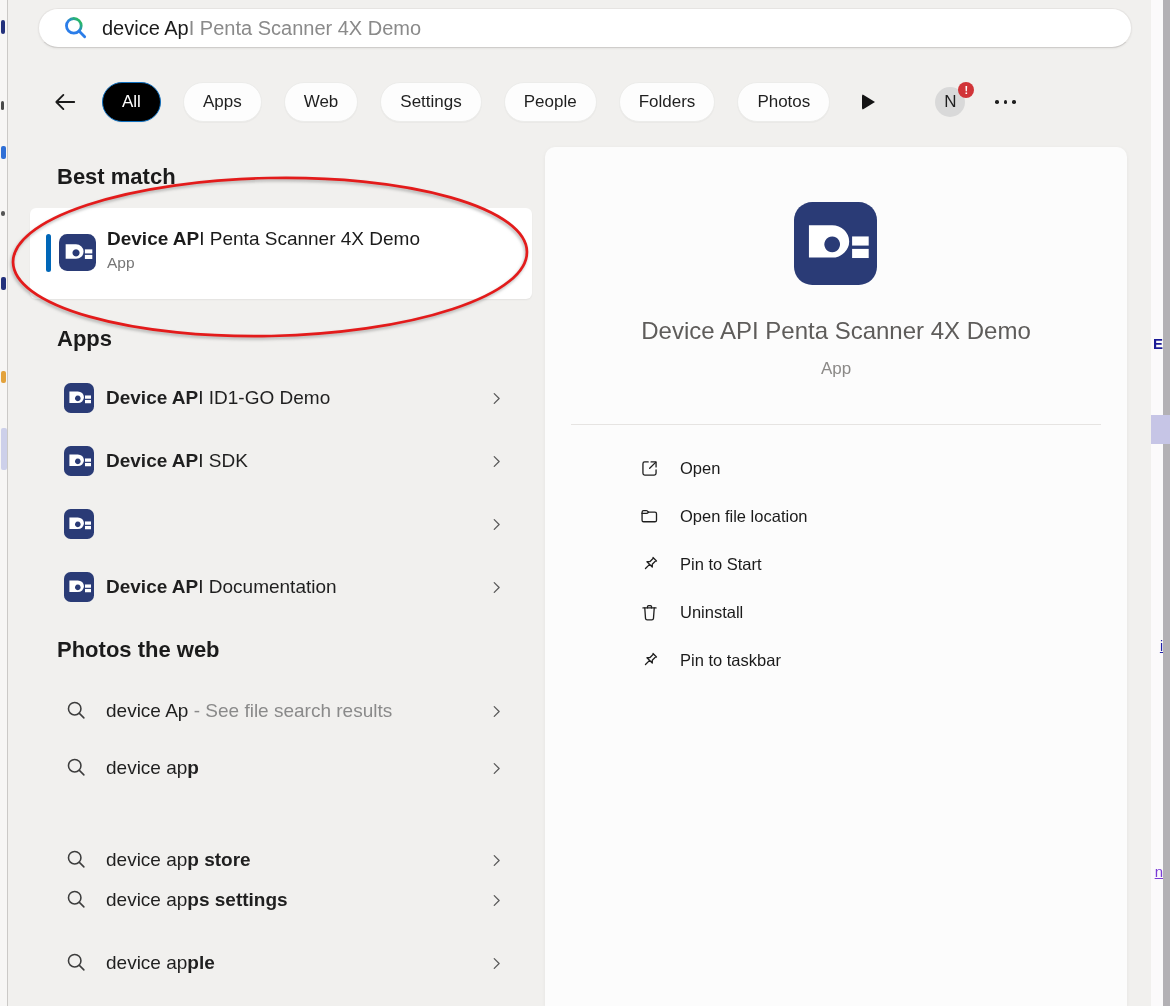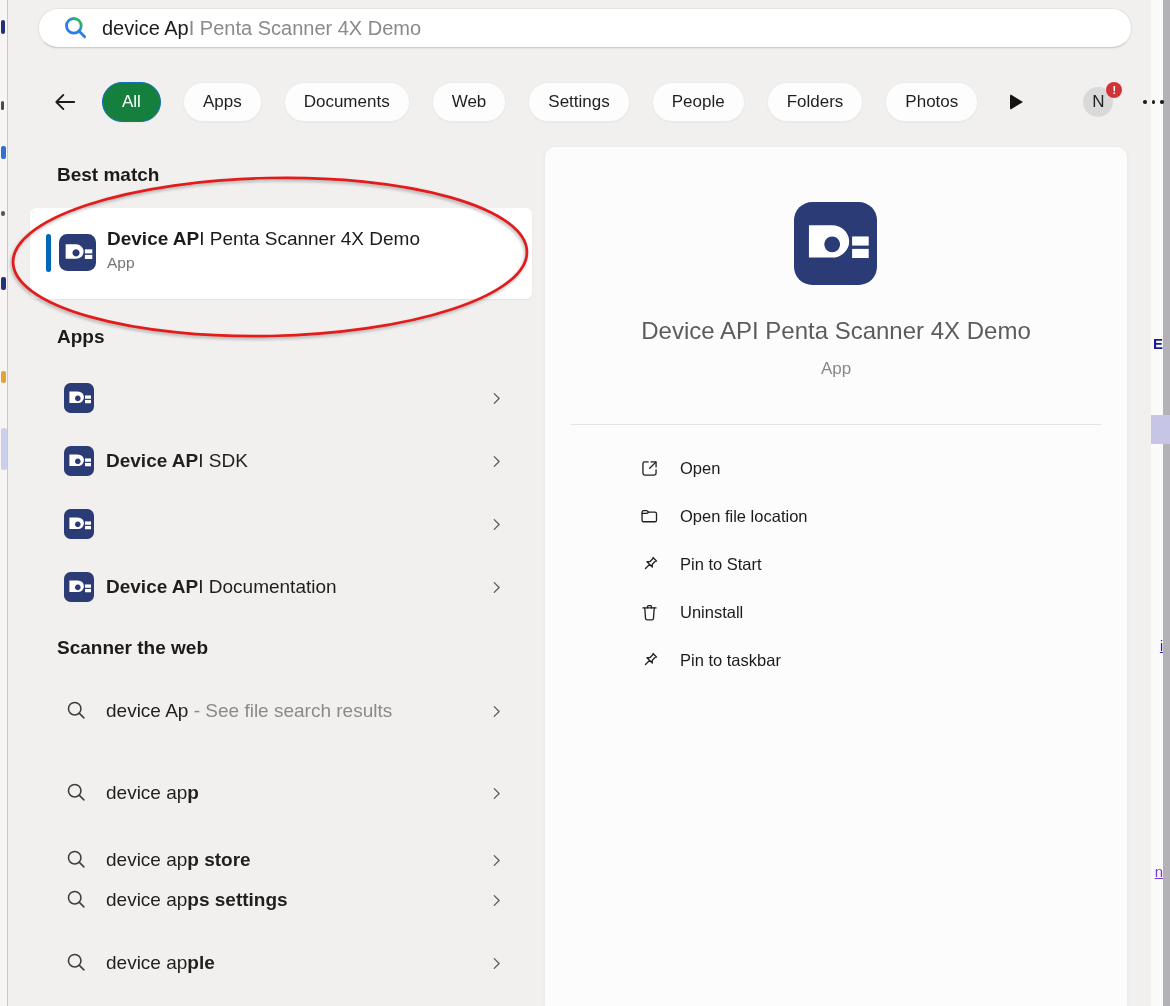--- a/index.html
+++ b/index.html
@@ -25,32 +25,32 @@
   .search-bar .mag-ico{margin-left:24px;width:26px;height:26px;flex:0 0 auto;}
   .search-text{margin-left:13px;font-size:20px;white-space:pre;}
   .search-text .typed{color:#1b1b1b;}
   .search-text .suggest{color:#8a8a8a;}
 
   
   .filter-row{left:38px;top:82px;height:40px;display:flex;align-items:center;z-index:5;}
   .back-btn{width:30px;height:30px;margin-left:12px;display:flex;align-items:center;justify-content:center;}
   .pill{height:40px;border-radius:20px;background:#fdfdfd;border:1px solid #ececea;display:flex;align-items:center;
         padding:0 19px;font-size:17px;color:#1f1f1f;margin-left:22px;box-shadow:0 1px 1px rgba(0,0,0,.03);box-sizing:border-box;}
-  .pill.active{background:#15803d;border-color:#1070bf;color:#fff;}
+  .pill.active{background:#000000;border-color:#1070bf;color:#fff;}
   .play-tri{width:0;height:0;border-left:13px solid #141414;border-top:8px solid transparent;
         border-bottom:8px solid transparent;margin-left:32px;border-radius:2px;}
   .avatar{width:30px;height:30px;border-radius:50%;background:#d9d9d9;margin-left:60px;position:relative;
         display:flex;align-items:center;justify-content:center;font-size:17px;color:#1f1f1f;}
   .badge{position:absolute;top:-5px;right:-9px;width:16px;height:16px;border-radius:50%;background:#d13438;
         color:#fff;font-size:11px;font-weight:bold;display:flex;align-items:center;justify-content:center;}
   .dots{margin-left:30px;display:flex;gap:5px;align-items:center;height:30px;}
   .dots i{width:3.5px;height:3.5px;border-radius:50%;background:#1f1f1f;display:block;}
 
   
-  .sec-head{left:57px;font-size:19px;font-weight:bold;color:#1b1b1b;z-index:5;}
+  .sec-head{left:57px;font-size:22px;font-weight:bold;color:#1b1b1b;z-index:5;}
   .bm-card{left:30px;top:208px;width:502px;height:91px;background:#fff;border-radius:6px;
         box-shadow:0 1px 2px rgba(0,0,0,.06);z-index:5;}
   .bm-accent{position:absolute;left:16px;top:26px;width:4.5px;height:38px;background:#0067b8;border-radius:3px;}
   .bm-icon{position:absolute;left:29px;top:26px;width:37px;height:37px;}
   .bm-text{position:absolute;left:77px;top:20px;}
   .row-title{font-size:19px;color:#1b1b1b;white-space:pre;}
   .row-title .match{font-weight:bold;}
   .row-sub{font-size:15.5px;color:#757575;margin-top:4px;}
 
   .list-row{left:38px;width:504px;height:62px;display:flex;align-items:center;z-index:5;}
@@ -124,21 +124,20 @@
 </div>
 
 <div class="abs filter-row">
   <div class="back-btn">
     <svg width="26" height="26" viewBox="0 0 24 24">
       <path d="M20.5 12 H4 M10.5 5.5 L4 12 l6.5 6.5" fill="none" stroke="#1b1b1b" stroke-width="1.7" stroke-linecap="round" stroke-linejoin="round"></path>
     </svg>
   </div>
   <div class="pill active">All</div>
   <div class="pill">Apps</div>
-  <div class="pill">Documents</div>
   <div class="pill">Web</div>
   <div class="pill">Settings</div>
   <div class="pill">People</div>
   <div class="pill">Folders</div>
   <div class="pill">Photos</div>
   <div class="play-tri"></div>
   <div class="avatar">
     <span>N</span>
     <span class="badge">
         <span>!</span>
@@ -163,20 +162,21 @@
     <div class="row-sub">App</div>
   </div>
 </div>
 
 <div class="abs sec-head" style="top:326px">Apps</div>
 
 <div class="abs list-row" style="top:367px">
   <svg class="app-ico" viewBox="0 0 100 100">
       <use href="#dlogo"></use>
     </svg>
+  <div class="txt"><span class="match">Device AP</span><span>I ID1-GO Demo</span></div>
   <svg class="chev" viewBox="0 0 16 20">
       <use href="#chevron"></use>
     </svg>
 </div>
 <div class="abs list-row" style="top:430px">
   <svg class="app-ico" viewBox="0 0 100 100">
       <use href="#dlogo"></use>
     </svg>
   <div class="txt"><span class="match">Device AP</span><span>I SDK</span></div>
   <svg class="chev" viewBox="0 0 16 20">
@@ -194,32 +194,32 @@
 <div class="abs list-row" style="top:556px">
   <svg class="app-ico" viewBox="0 0 100 100">
       <use href="#dlogo"></use>
     </svg>
   <div class="txt"><span class="match">Device AP</span><span>I Documentation</span></div>
   <svg class="chev" viewBox="0 0 16 20">
       <use href="#chevron"></use>
     </svg>
 </div>
 
-<div class="abs sec-head" style="top:637px">Scanner the web</div>
+<div class="abs sec-head" style="top:637px">Photos the web</div>
 
 <div class="abs list-row" style="top:680px">
   <svg class="mag2" viewBox="0 0 24 24">
       <use href="#magsmall"></use>
     </svg>
   <div class="txt web-txt-gap"><span>device Ap</span><span class="annot"> - See file search results</span></div>
   <svg class="chev" viewBox="0 0 16 20">
       <use href="#chevron"></use>
     </svg>
 </div>
-<div class="abs list-row" style="top:762px">
+<div class="abs list-row" style="top:737px">
   <svg class="mag2" viewBox="0 0 24 24">
       <use href="#magsmall"></use>
     </svg>
   <div class="txt web-txt-gap"><span>device ap</span><span class="compl">p</span></div>
   <svg class="chev" viewBox="0 0 16 20">
       <use href="#chevron"></use>
     </svg>
 </div>
 <div class="abs list-row" style="top:829px">
   <svg class="mag2" viewBox="0 0 24 24">

